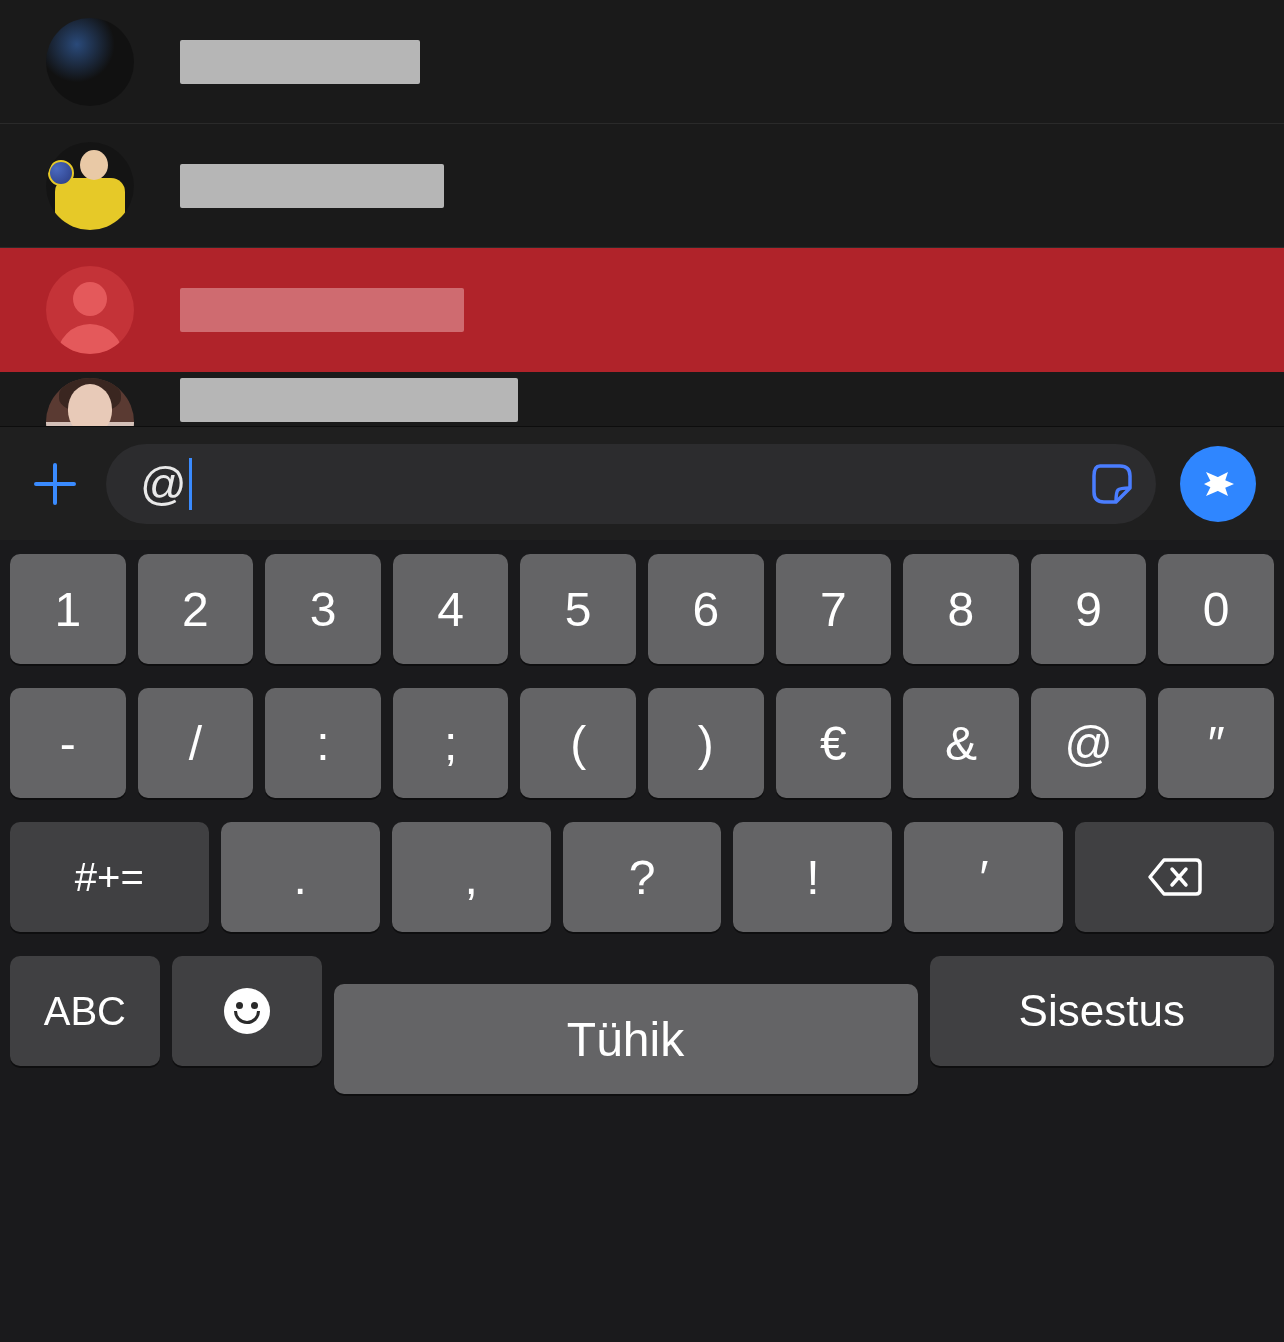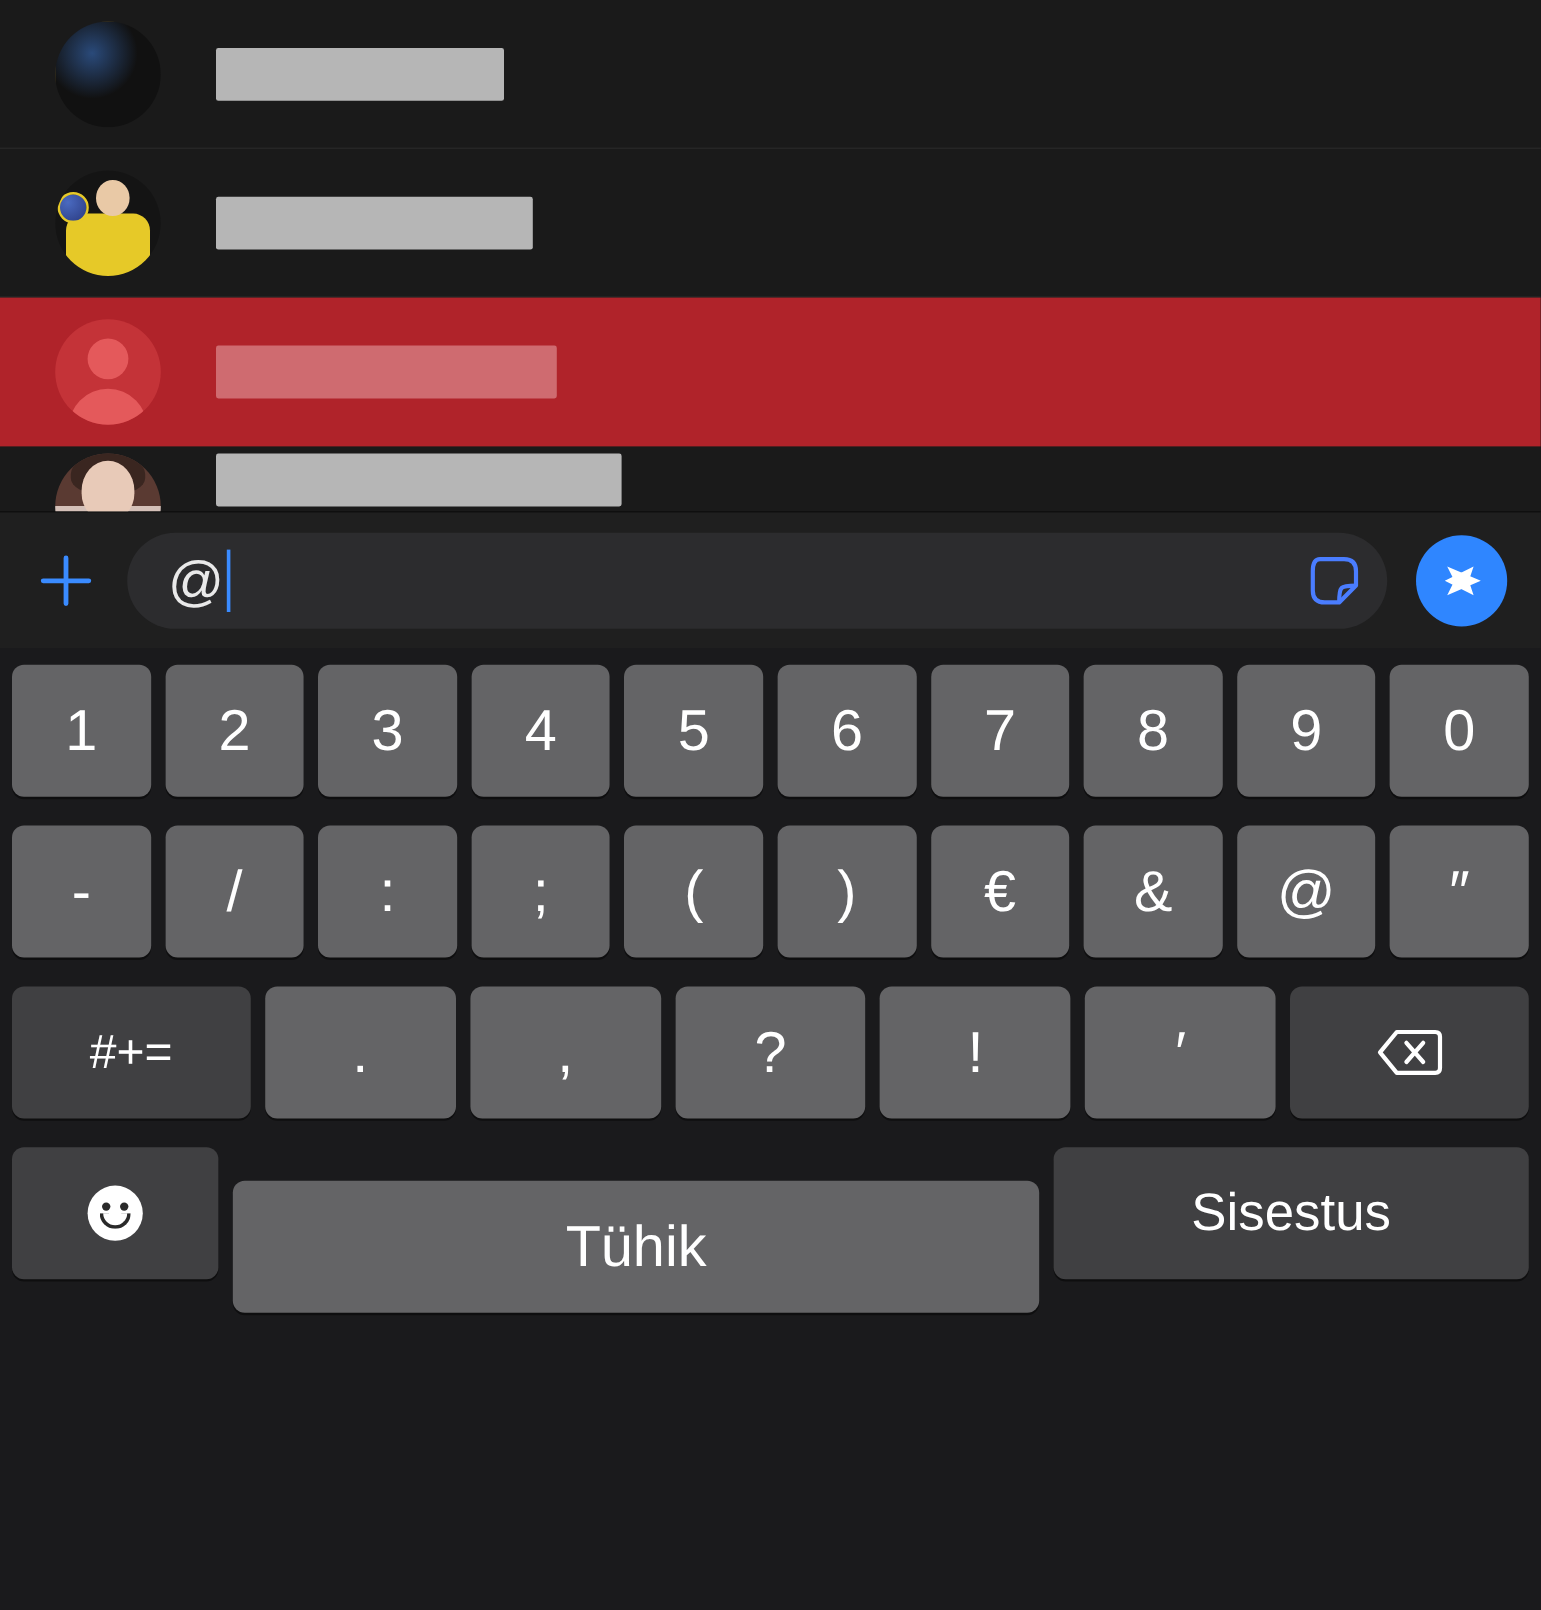--- a/index.html
+++ b/index.html
@@ -240,20 +240,21 @@
     <div class="key pkey">′</div>
     <div class="key dark fn bksp">
       <svg width="58" height="42" viewBox="0 0 58 42">
         <path d="M18 4 H50 Q54 4 54 8 V34 Q54 38 50 38 H18 L4 21 Z" fill="none" stroke="#fff" stroke-width="3.5" stroke-linejoin="round"></path>
         <path d="M26 13 L40 29 M40 13 L26 29" stroke="#fff" stroke-width="3.5" stroke-linecap="round"></path>
       </svg>
     </div>
   </div>
 
   <div class="krow r5">
+    <div class="key dark fn abc">ABC</div>
     <div class="key dark emoji">
       <div class="emoji-face">
           <div class="emoji-mouth"></div>
         </div>
     </div>
     <div class="key space">Tühik</div>
     <div class="key dark enter">Sisestus</div>
   </div>
 
 </div>

